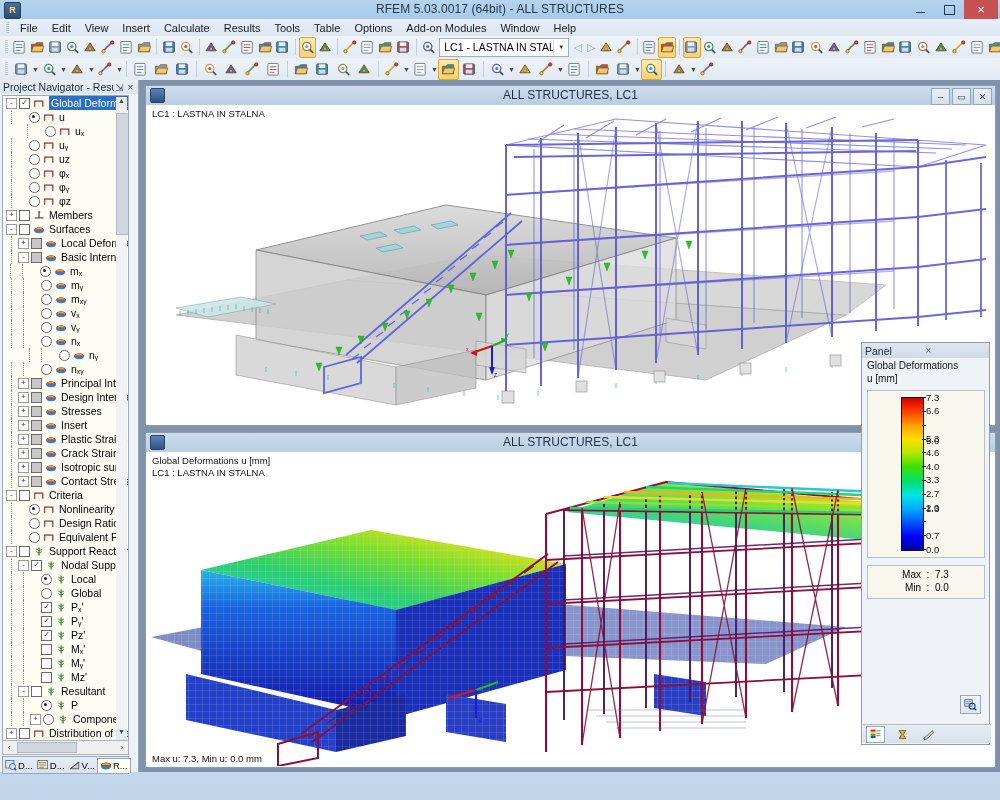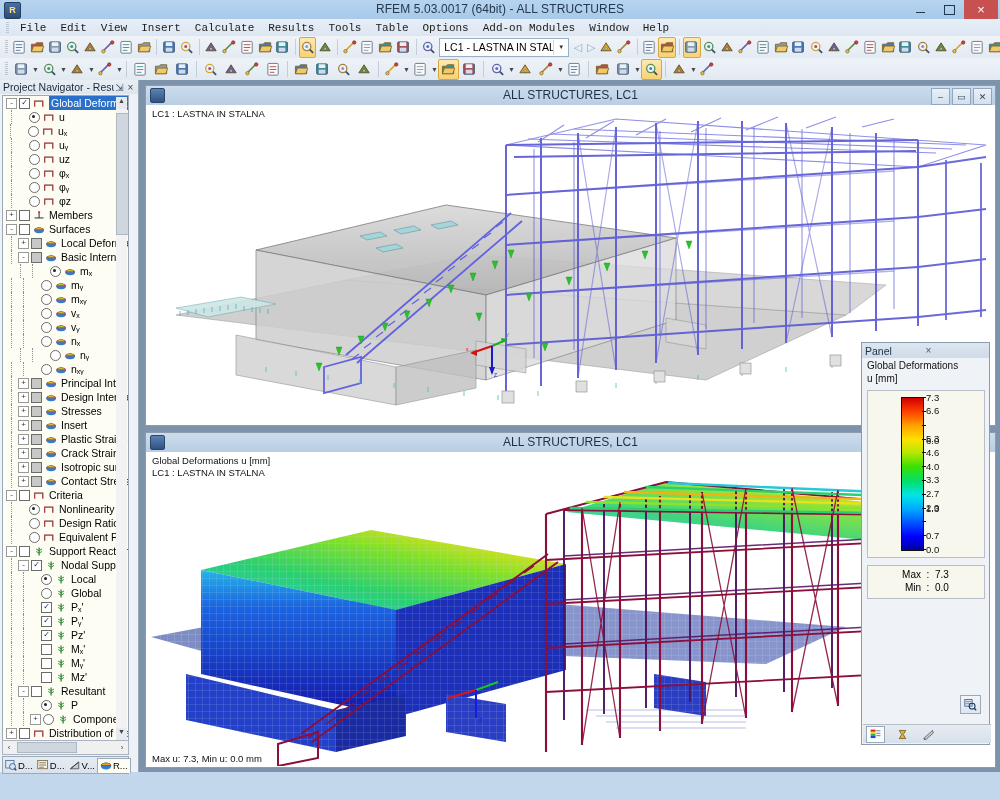--- a/index.html
+++ b/index.html
@@ -28,21 +28,21 @@
   .winbtn.min:after{content:"";display:block;width:9px;height:1px;background:#1f3750;margin-top:6px;}
   .winbtn.max:after{content:"";display:block;width:9px;height:8px;border:1px solid #1f3750;}
   .winbtn.close{background:#c75050;color:#fff;width:34px;height:19px;font-size:13px;}
 
   
   .menubar{position:absolute;left:0;top:19px;width:1000px;height:17px;
     background:linear-gradient(#e6eef7,#dde7f2);border-bottom:1px solid #cfdae6;
     display:flex;align-items:center;padding-left:6px;}
   .menubar .grip{width:3px;height:11px;margin-right:4px;
      background:repeating-linear-gradient(#b9c6d4 0 1px,transparent 1px 2px);}
-  .menu-item{padding:1px 7px;font-size:11px;color:#1b1b1b;line-height:14px;font-family:Liberation Mono, monospace;}
+  .menu-item{padding:1px 7px;font-size:11px;color:#1b1b1b;line-height:14px;}
 
   
   .toolbar{position:absolute;left:0;width:1000px;height:22px;
     background:linear-gradient(#f0f4f9,#e3eaf2);
     border-bottom:1px solid #cfd8e2;display:flex;align-items:center;padding-left:4px;}
   .toolbar.row1{top:36px;}
   .toolbar.row2{top:58px;background:linear-gradient(#eef3f8,#e1e9f1);}
   .tb-grip{width:3px;height:14px;margin:0 3px 0 1px;
      background:repeating-linear-gradient(#b9c6d4 0 1px,transparent 1px 2px);}
   .tbtn{width:19px;height:19px;margin:0 0px;position:relative;
@@ -746,21 +746,21 @@
         <div class="trow" style="padding-left:3px">
       <span class="dotline"></span>
           <span class="texp none"></span>
           <span class="tradio sel"></span>
           <svg class="tico" viewBox="0 0 16 12">
             <path d="M2 10V3h10v7" fill="none" stroke="#b03030" stroke-width="1.6"></path>
             <path d="M2 10V3h10v7" fill="none" stroke="#7a7a7a" stroke-width="0.5"></path>
           </svg>
           <span class="tlabel">u</span>
         </div>
-        <div class="trow" style="padding-left:2px">
+        <div class="trow" style="padding-left:19px">
       <span class="dotline"></span>
           <span class="texp none"></span>
           <span class="tradio"></span>
           <svg class="tico" viewBox="0 0 16 12">
             <path d="M2 10V3h10v7" fill="none" stroke="#b03030" stroke-width="1.6"></path>
             <path d="M2 10V3h10v7" fill="none" stroke="#7a7a7a" stroke-width="0.5"></path>
           </svg>
           <span class="tlabel">uₓ</span>
         </div>
         <div class="trow" style="padding-left:3px">
@@ -851,21 +851,21 @@
           <span class="texp">-</span>
           <span class="tchk gray"></span>
           <svg class="tico" viewBox="0 0 16 12">
             <ellipse cx="7.5" cy="7" rx="6" ry="3.6" fill="#2f7fd0"></ellipse>
             <path d="M1.5 7a6 3.6 0 0 1 12 0z" fill="#e03030"></path>
             <path d="M2.6 5.6a6 3.6 0 0 1 9.8 0z" fill="#f2d21a"></path>
             <path d="M3.6 4.6a6 3.6 0 0 1 7.8 0z" fill="#35b04a"></path>
           </svg>
           <span class="tlabel">Basic Internal I</span>
         </div>
-        <div class="trow" style="padding-left:12px">
+        <div class="trow" style="padding-left:2px">
       <span class="dotline"></span>
           <span class="dotline"></span>
           <span class="texp none"></span>
           <span class="tradio sel"></span>
           <svg class="tico" viewBox="0 0 16 12">
             <ellipse cx="7.5" cy="7" rx="6" ry="3.6" fill="#2f7fd0"></ellipse>
             <path d="M1.5 7a6 3.6 0 0 1 12 0z" fill="#e03030"></path>
             <path d="M2.6 5.6a6 3.6 0 0 1 9.8 0z" fill="#f2d21a"></path>
             <path d="M3.6 4.6a6 3.6 0 0 1 7.8 0z" fill="#35b04a"></path>
           </svg>
@@ -929,21 +929,21 @@
           <span class="texp none"></span>
           <span class="tradio"></span>
           <svg class="tico" viewBox="0 0 16 12">
             <ellipse cx="7.5" cy="7" rx="6" ry="3.6" fill="#2f7fd0"></ellipse>
             <path d="M1.5 7a6 3.6 0 0 1 12 0z" fill="#e03030"></path>
             <path d="M2.6 5.6a6 3.6 0 0 1 9.8 0z" fill="#f2d21a"></path>
             <path d="M3.6 4.6a6 3.6 0 0 1 7.8 0z" fill="#35b04a"></path>
           </svg>
           <span class="tlabel">nₓ</span>
         </div>
-        <div class="trow" style="padding-left:12px">
+        <div class="trow" style="padding-left:21px">
       <span class="dotline"></span>
           <span class="dotline"></span>
           <span class="texp none"></span>
           <span class="tradio"></span>
           <svg class="tico" viewBox="0 0 16 12">
             <ellipse cx="7.5" cy="7" rx="6" ry="3.6" fill="#2f7fd0"></ellipse>
             <path d="M1.5 7a6 3.6 0 0 1 12 0z" fill="#e03030"></path>
             <path d="M2.6 5.6a6 3.6 0 0 1 9.8 0z" fill="#f2d21a"></path>
             <path d="M3.6 4.6a6 3.6 0 0 1 7.8 0z" fill="#35b04a"></path>
           </svg>

